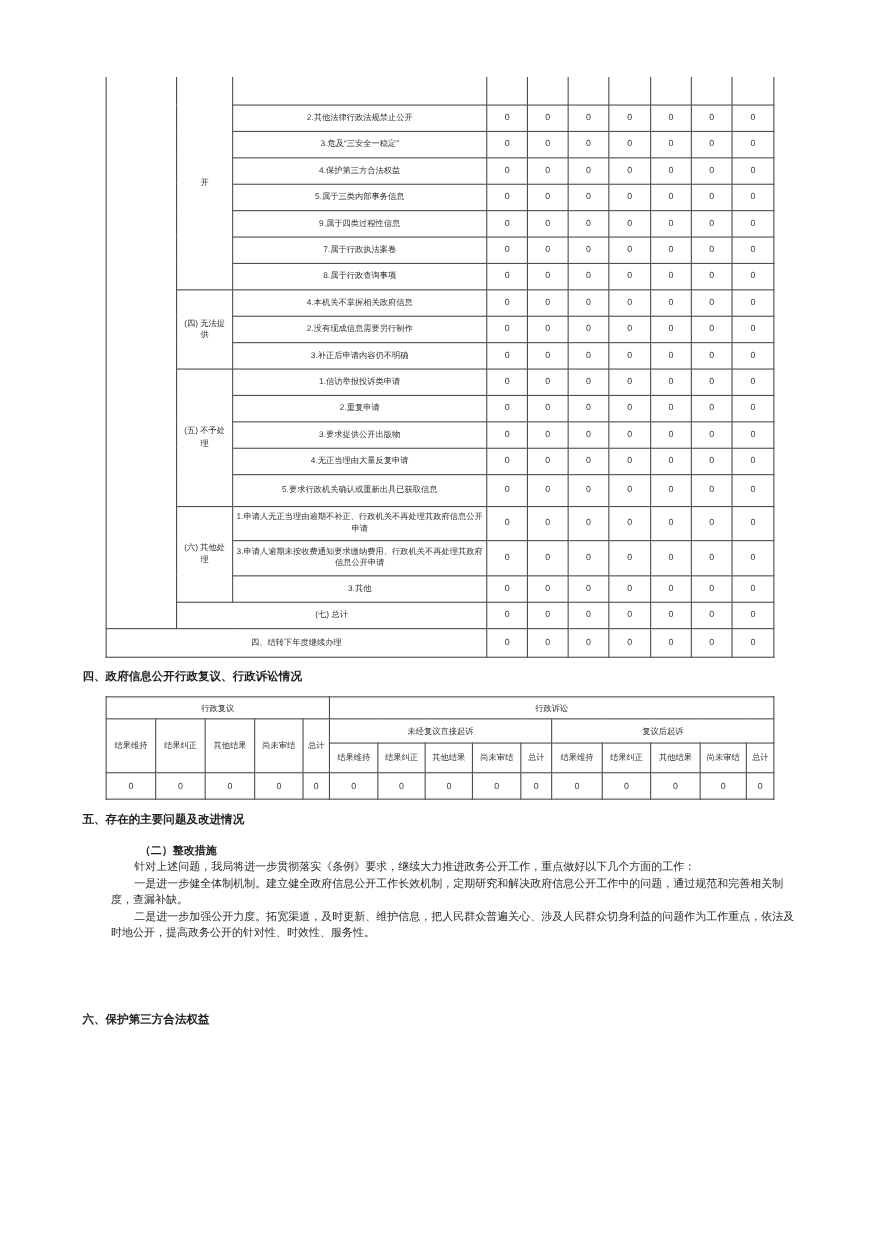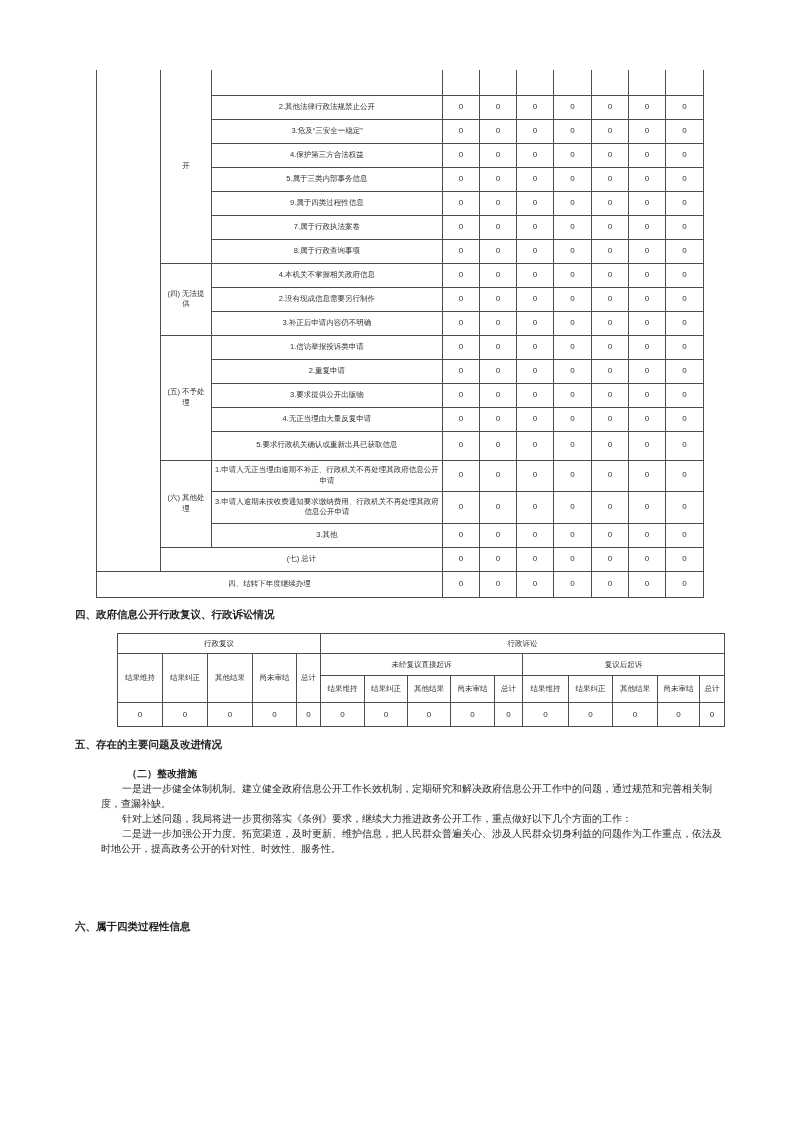--- a/index.html
+++ b/index.html
@@ -7,21 +7,21 @@
         font-family:"Liberation Sans", sans-serif;color:#303030;}
   table{border-collapse:collapse;table-layout:fixed;}
   
   #t1{position:absolute;left:96px;top:70px;width:607px;border:1px solid #4d4d4d;border-top:none;}
   #t1 td{border:1px solid #4d4d4d;text-align:center;vertical-align:middle;
          font-size:7.5px;line-height:10.5px;padding:1px 2px;word-break:break-all;}
   #t1 tr.r-partial td{border-top:none;}
   #t1 td.num{font-size:8px;}
   #t1 td.grp{font-size:7.5px;padding:1px 3px;}
   
-  #t2{position:absolute;left:96px;top:633px;width:607px;border:1px solid #4d4d4d;margin-left:21px;}
+  #t2{position:absolute;left:96px;top:633px;width:607px;border:1px solid #4d4d4d;}
   #t2 td,#t2 th{border:1px solid #4d4d4d;text-align:center;vertical-align:middle;
                 font-weight:normal;font-size:7.5px;line-height:10px;padding:1px 1px;}
   #t2 td.num{font-size:8px;}
   
   .h-sec{position:absolute;left:75px;font-size:10.5px;font-weight:700;color:#1f1f1f;white-space:nowrap;}
   .body-block{position:absolute;left:101px;width:623px;font-size:10px;line-height:15px;color:#2a2a2a;}
   .body-block p{margin:0;text-indent:21px;}
   .body-block .sub{font-weight:700;text-indent:26px;color:#1f1f1f;}
 </style>
 </head>
@@ -327,20 +327,20 @@
           <td class="num">0</td>
           <td class="num">0</td>
           <td class="num">0</td>
         </tr>
   </tbody>
     </table>
 
   <div class="h-sec" style="top:738px">五、存在的主要问题及改进情况</div>
   <div class="body-block" style="top:766px">
     <p class="sub">（二）整改措施</p>
+    <p>针对上述问题，我局将进一步贯彻落实《条例》要求，继续大力推进政务公开工作，重点做好以下几个方面的工作：</p>
     <p>一是进一步健全体制机制。建立健全政府信息公开工作长效机制，定期研究和解决政府信息公开工作中的问题，通过规范和完善相关制度，查漏补缺。</p>
-    <p>针对上述问题，我局将进一步贯彻落实《条例》要求，继续大力推进政务公开工作，重点做好以下几个方面的工作：</p>
     <p>二是进一步加强公开力度。拓宽渠道，及时更新、维护信息，把人民群众普遍关心、涉及人民群众切身利益的问题作为工作重点，依法及时地公开，提高政务公开的针对性、时效性、服务性。</p>
   </div>
 
-  <div class="h-sec" style="top:920px">六、属于四类过程性信息</div>
+  <div class="h-sec" style="top:920px">六、保护第三方合法权益</div>
 
 </div>
 
 </body></html>

